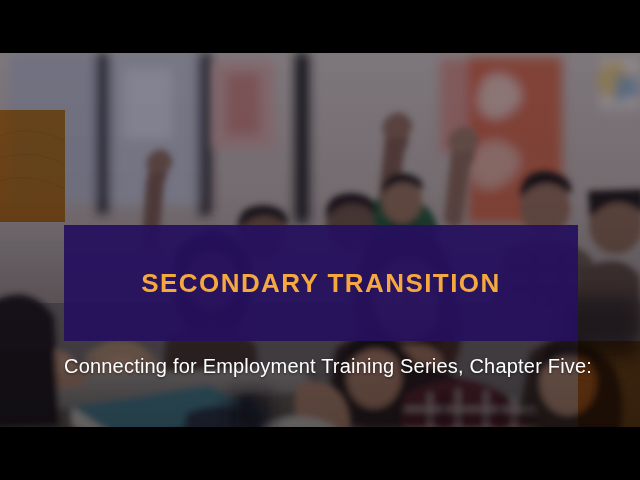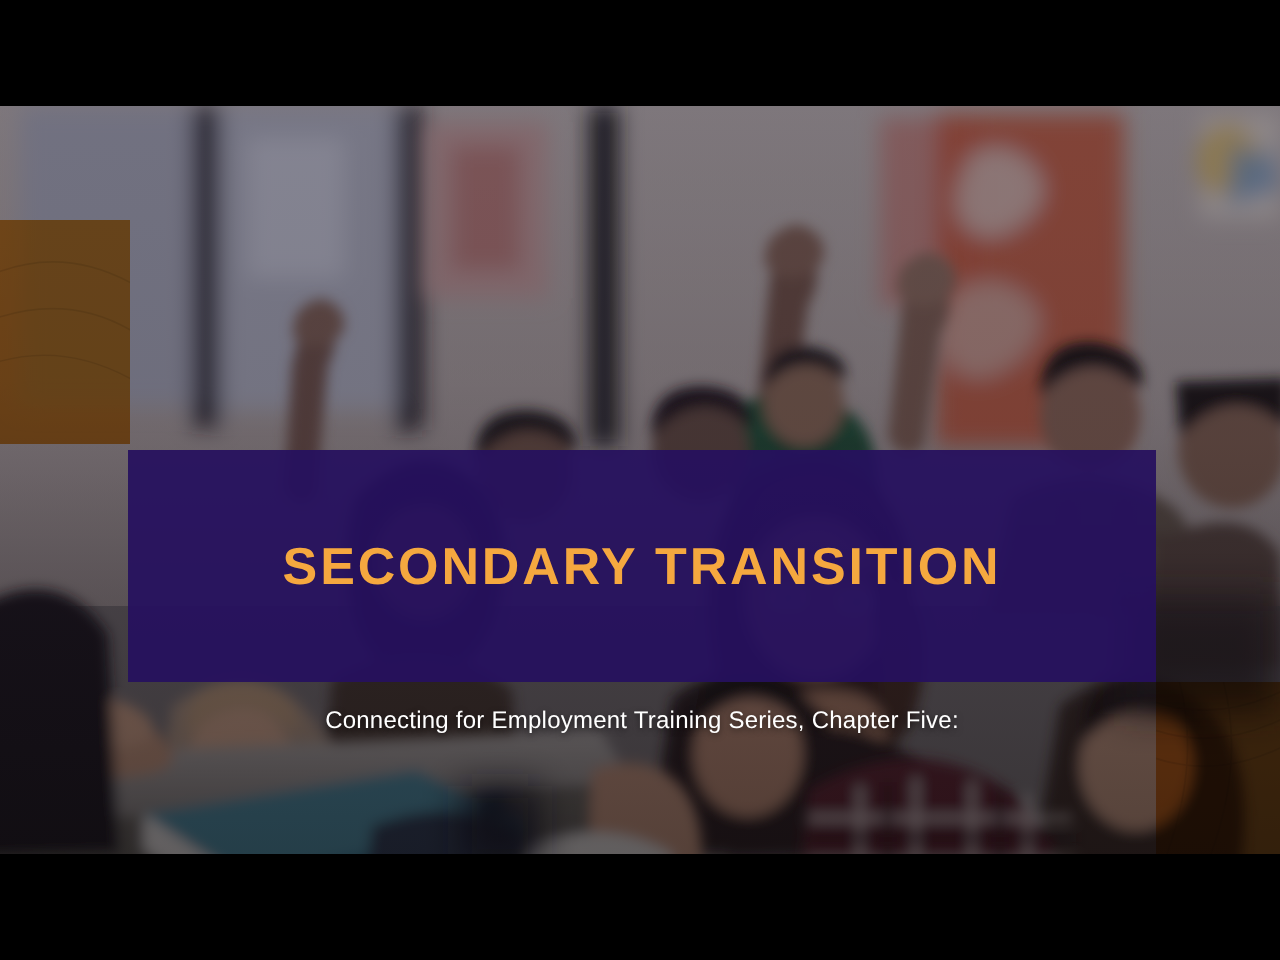--- a/index.html
+++ b/index.html
@@ -105,21 +105,21 @@
 
   
   #subtitle {
     position: absolute;
     left: 64px;
     top: 352px;
     width: 514px;
     z-index: 20;
     text-align: center;
     color: #ffffff;
-    font-size: 12px;
+    font-size: 20px;
     line-height: 1.42;
     letter-spacing: 0.01em;
     text-shadow: 0 1px 3px rgba(0,0,0,0.55);
   }
   #subtitle .sline { display: block; white-space: nowrap; }
 </style>
 </head>
 <body>
 
 <div id="stage">

